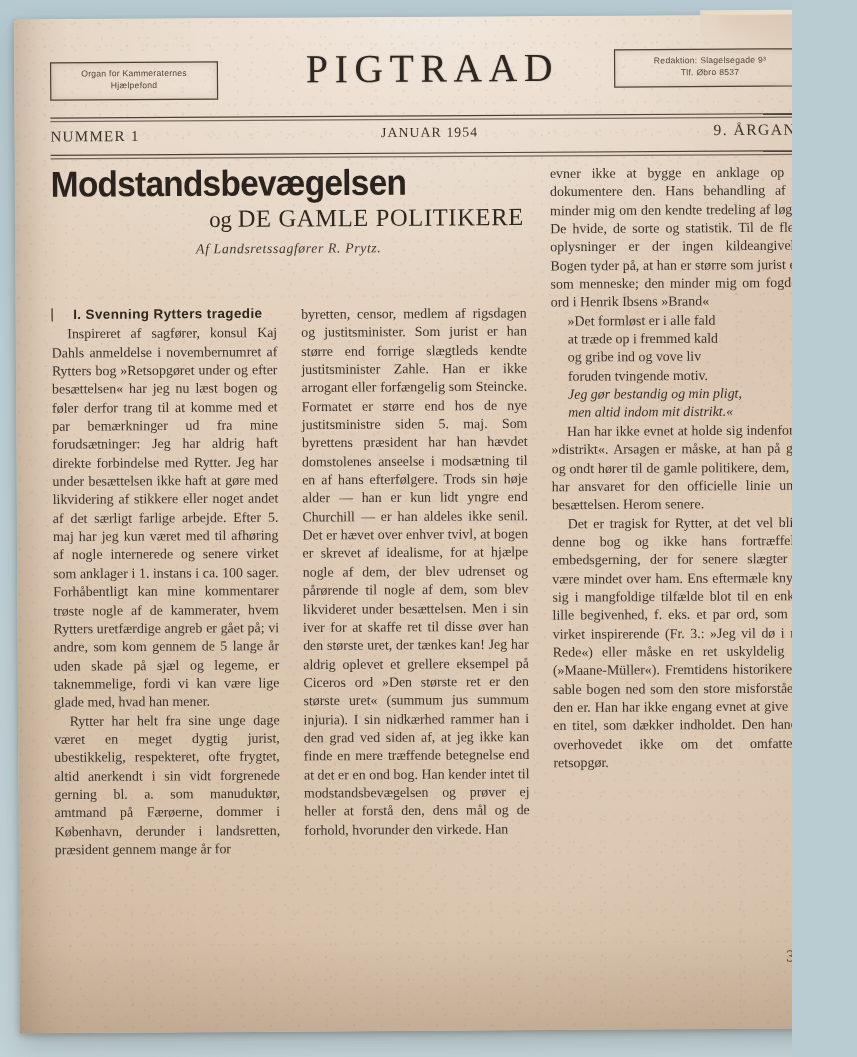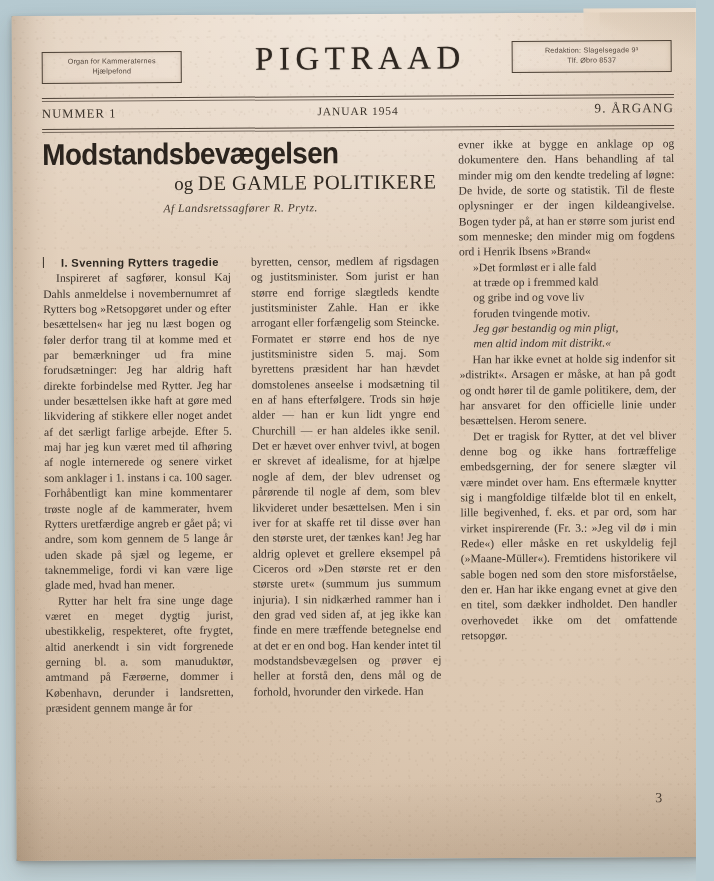--- a/index.html
+++ b/index.html
@@ -13,21 +13,20 @@
     font-family: "Liberation Serif", serif;
   }
 
   
   #scan-root {
     position: relative;
     width: 660px;
     height: 881px;
     background: linear-gradient(175deg, #b5c9d0 0%, #bdd0d6 35%, #c2d3d8 100%);
     overflow: hidden;
-    padding-left: 36px;
   }
 
   
   #paper {
     position: absolute;
     left: 14px;
     top: 14px;
     width: 690px;
     height: 845px;
     background:

